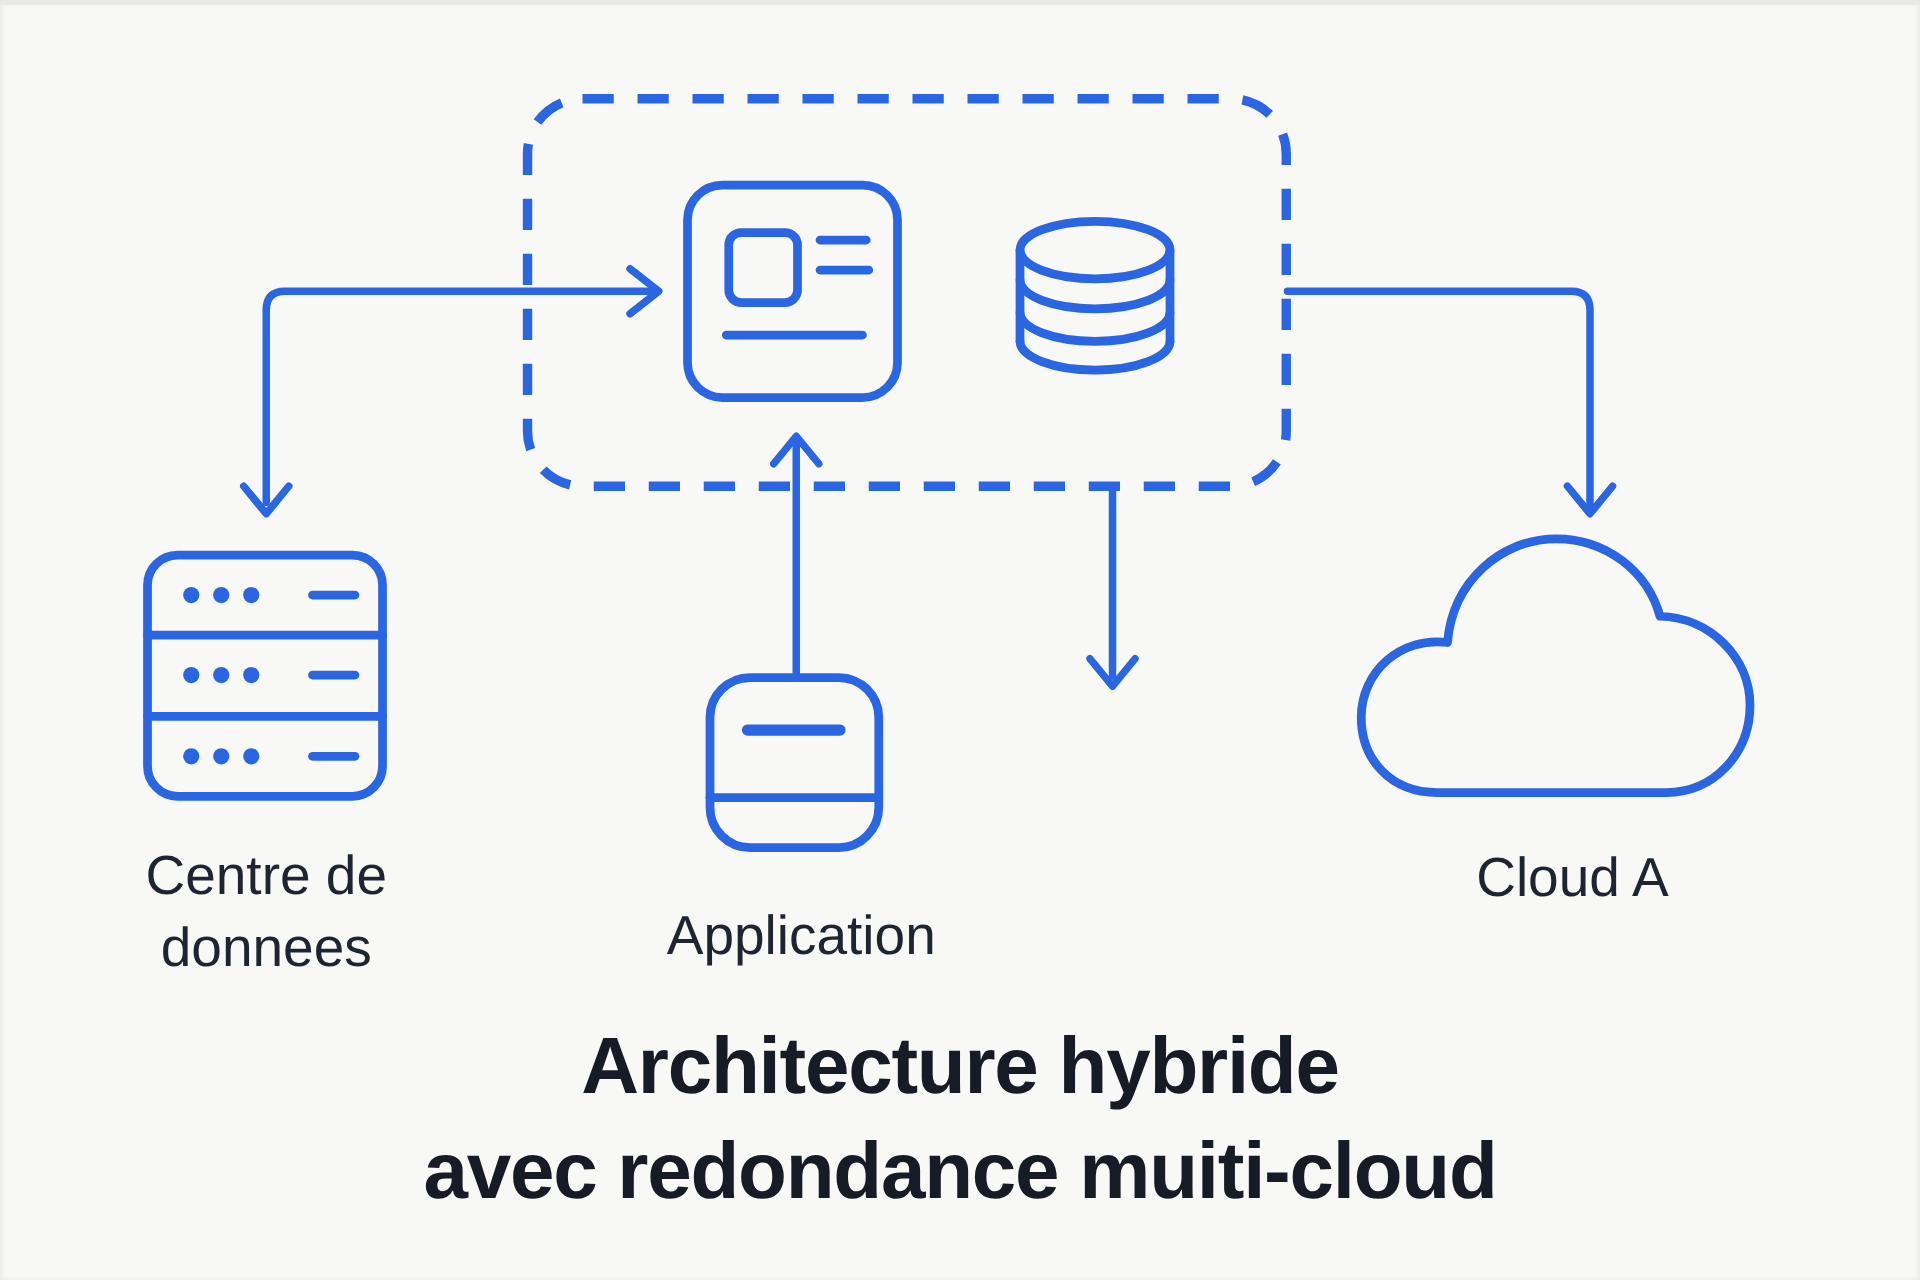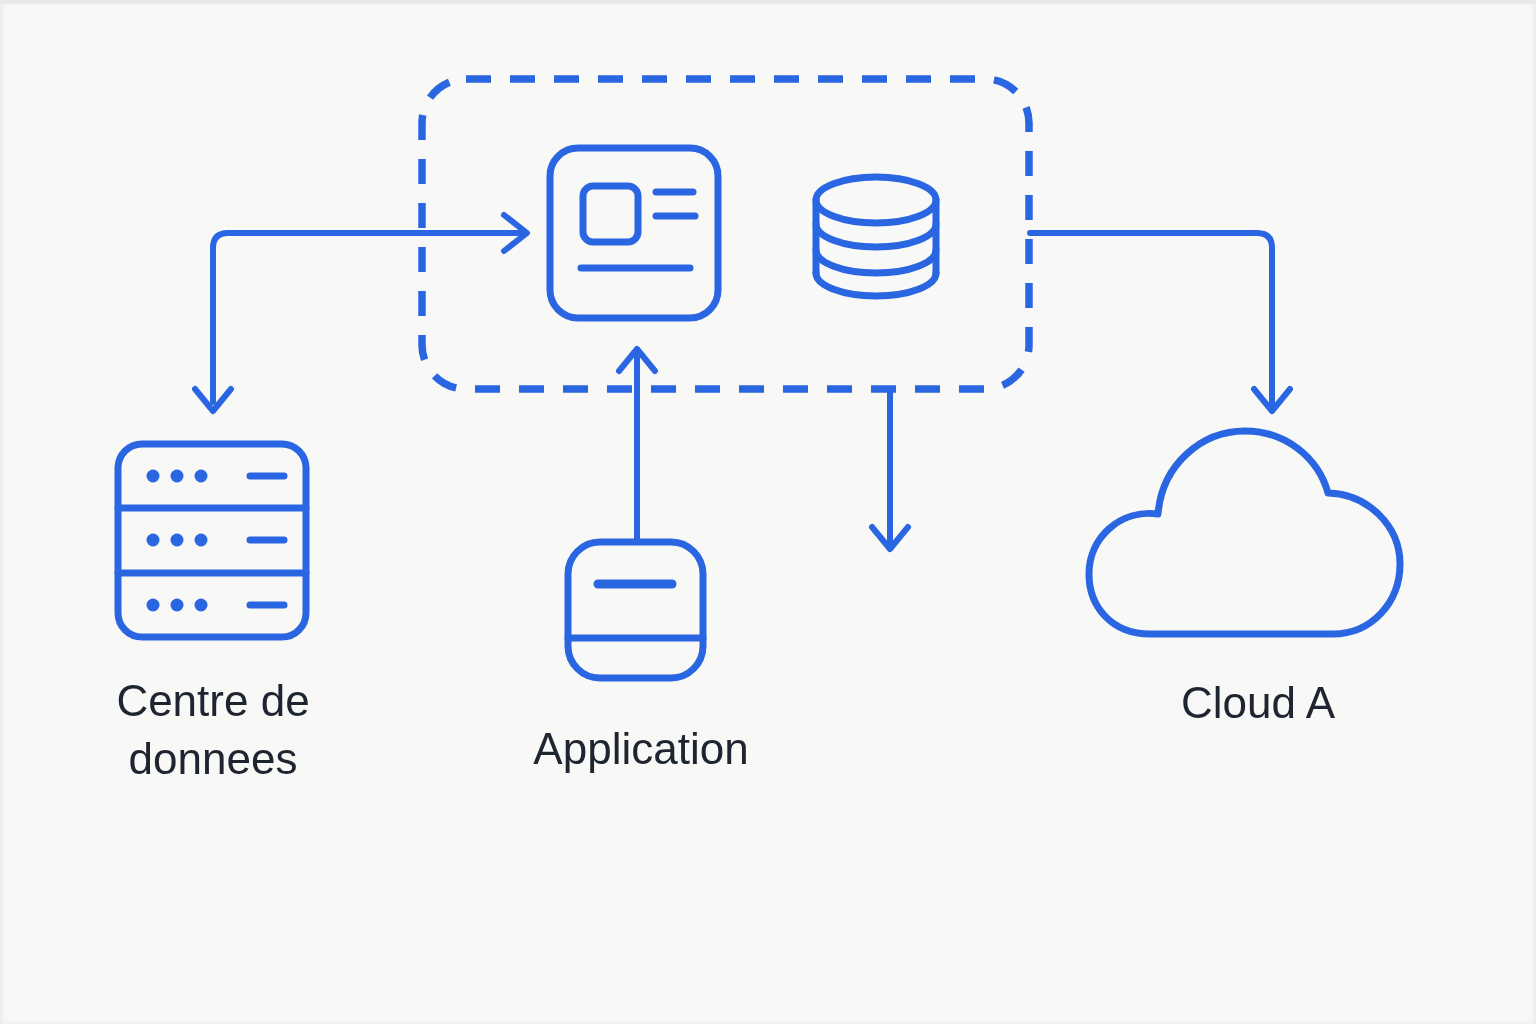--- a/index.html
+++ b/index.html
@@ -161,14 +161,16 @@
     </g>
   </svg>
 
   <div class="node-label" style="left:38px; top:668px;">Centre de
 donnees</div>
 
   <div class="node-label" style="left:1083px; top:670px;">Cloud A</div>
 
   <div class="node-label" style="left:466px; top:716px;">Application</div>
 
+  <div class="diagram-title">Architecture hybride
+avec redondance muiti-cloud</div>
 
 </div>
 
 </body></html>

